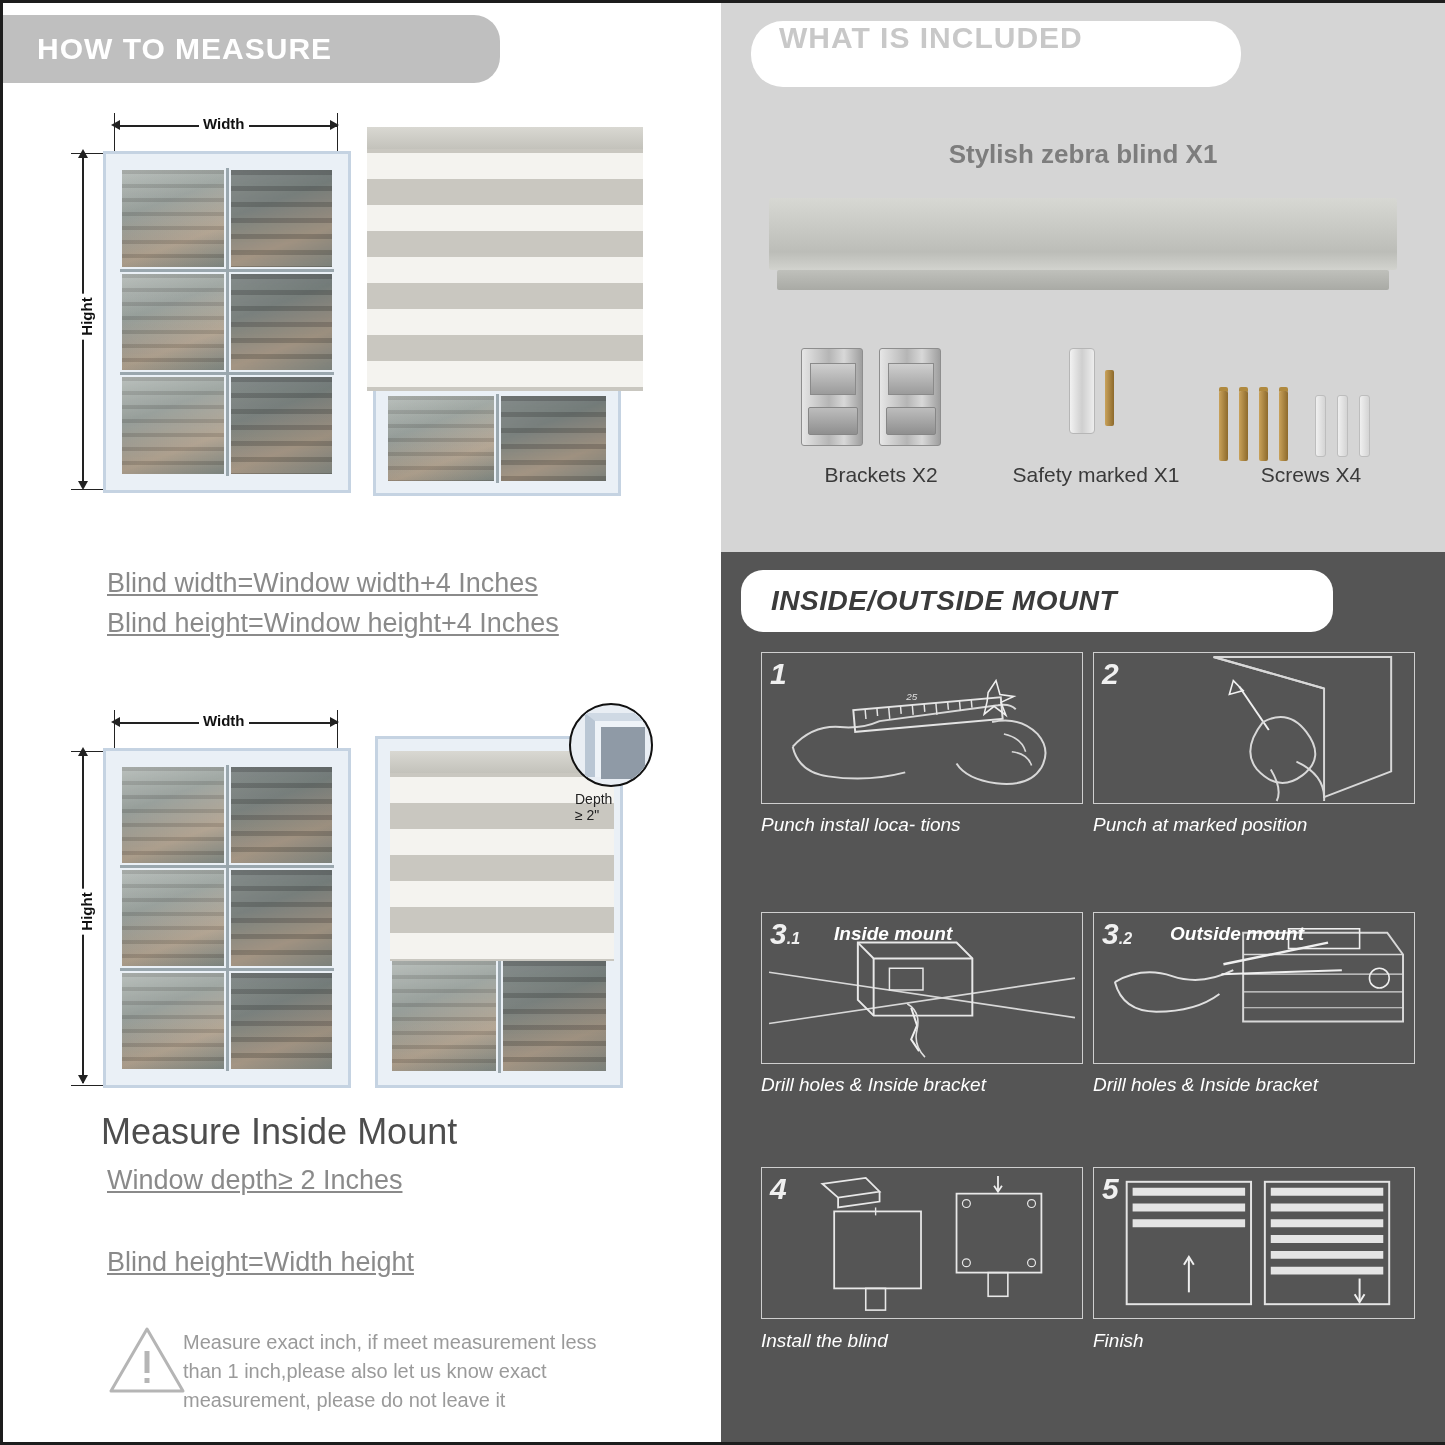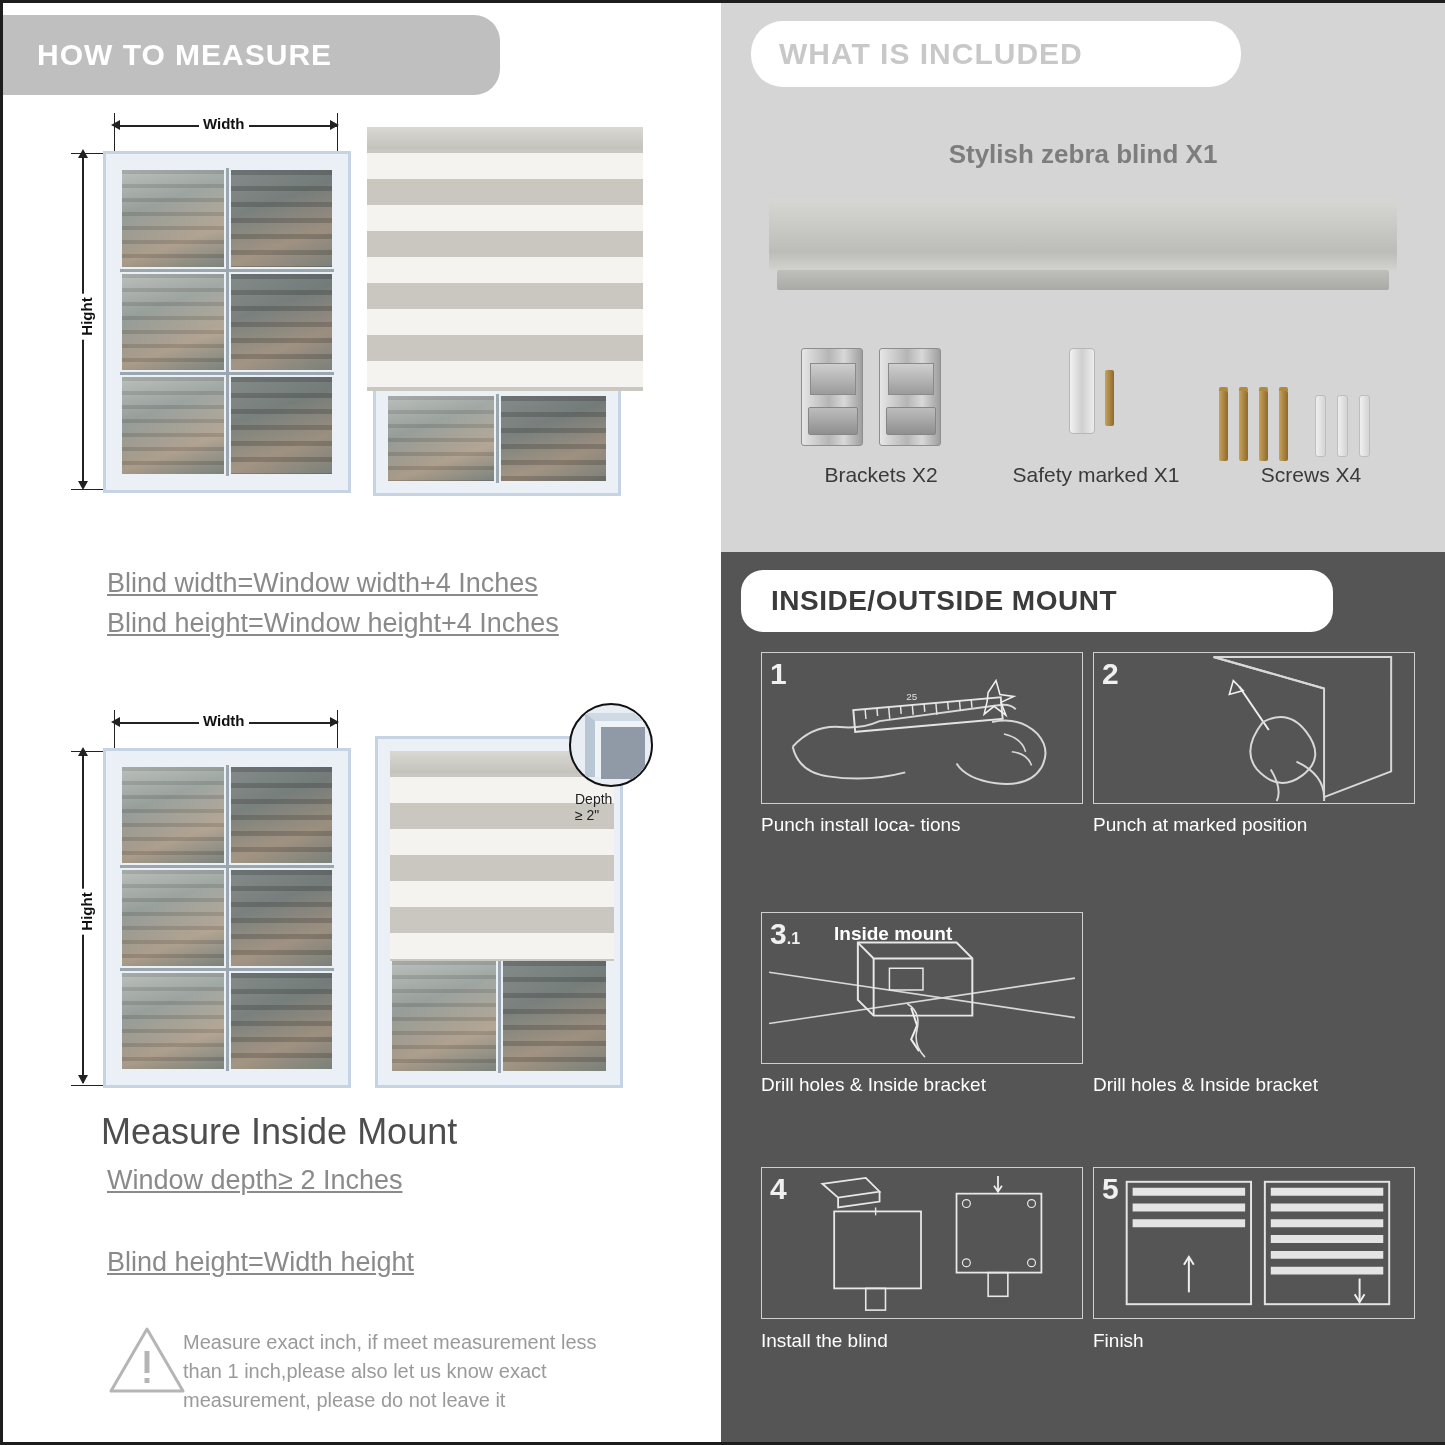--- a/index.html
+++ b/index.html
@@ -27,21 +27,21 @@
     position:absolute;
     background:#bfbfbf;
     border-top-right-radius:26px;
     border-bottom-right-radius:26px;
     display:flex; align-items:center;
     color:#ffffff;
     font-weight:bold;
     letter-spacing:1px;
   }
   .banner-left {
-    left:0; top:12px; width:497px; height:80px;
+    left:0; top:12px; width:497px; height:68px;
     padding-left:34px; font-size:30px;
   }
 
   
   .winbox { position:absolute; }
   .window-frame {
     position:absolute;
     background:#eaf0f6;
     border:3px solid #c5d3e2;
   }
@@ -149,21 +149,21 @@
 
   
   .right-top{
     position:absolute; left:718px; top:0; width:724px; height:549px;
     background:#d5d5d5;
   }
   .banner-right{
     position:absolute; left:30px; top:18px; width:490px; height:66px;
     background:#ffffff;
     border-radius:32px;
-    display:flex; align-items:center; padding-left:28px;
+    display:flex; align-items:flex-start; padding-left:28px;
     font-size:30px; font-weight:bold; color:#c8c8c8; letter-spacing:1px;
   }
   .included-title{
     position:absolute; left:0; right:0; top:136px;
     text-align:center; font-size:26px; font-weight:bold; color:#7d7d7d;
   }
   .prod-bar{
     position:absolute; left:48px; top:195px; width:628px; height:72px;
     background:linear-gradient(to bottom,#d7d8d3 0%, #c9cac5 40%, #bcbdb8 75%, #d2d3ce 100%);
     border-radius:3px;
@@ -210,20 +210,21 @@
   .anchor{
     position:absolute; width:11px; height:62px;
     background:linear-gradient(to right,#f0f0f0,#d4d4d4);
     border:1px solid #bdbdbd; border-radius:3px;
   }
 
   
   .right-bottom{
     position:absolute; left:718px; top:549px; width:724px; height:890px;
     background:#555555;
+    font-style:italic;
   }
   .banner-mount{
     position:absolute; left:20px; top:18px; width:592px; height:62px;
     background:#ffffff; border-radius:22px;
     display:flex; align-items:center; padding-left:30px;
     font-size:28px; font-weight:bold; color:#3b3b3b; letter-spacing:.5px;
   }
   .step{
     position:absolute;
     border:1.5px solid #cfcfcf;
@@ -443,20 +444,37 @@
         <path d="M112 46 L112 104" fill="none" stroke="#e8e8e8" stroke-width="2"></path>
         <rect x="128" y="56" width="34" height="22" fill="none" stroke="#e8e8e8" stroke-width="1.5"></rect>
         <path d="M150 96 l6 18 l-6 14 l8 12" fill="none" stroke="#f0f0f0" stroke-width="2"></path>
         <path d="M146 92 q14 8 10 26 q-4 16 8 28" fill="none" stroke="#e0e0e0" stroke-width="1.6"></path>
       </svg>
       <div class="step-num"><span>3</span><small>.1</small></div>
       <div class="step-inline-label" style="left:72px;">Inside mount</div>
     </div>
     <div class="step-caption" style="left:40px; top:522px;">Drill holes &amp;  Inside bracket</div>
 
+    <div class="step" style="left:372px; top:360px; width:322px; height:152px;">
+      <svg class="sketch" viewBox="0 0 322 152">
+        <path d="M150 20 L296 20 L312 42 L312 110 L150 110 Z" fill="none" stroke="#d8d8d8" stroke-width="2"></path>
+        <line x1="150" y1="42" x2="312" y2="42" stroke="#d8d8d8" stroke-width="1.6"></line>
+        <line x1="150" y1="62" x2="312" y2="62" stroke="#d8d8d8" stroke-width="1.2"></line>
+        <line x1="150" y1="80" x2="312" y2="80" stroke="#d8d8d8" stroke-width="1.2"></line>
+        <line x1="150" y1="96" x2="312" y2="96" stroke="#d8d8d8" stroke-width="1.2"></line>
+        <rect x="196" y="16" width="72" height="20" fill="none" stroke="#efefef" stroke-width="1.6"></rect>
+        <circle cx="288" cy="66" r="10" fill="none" stroke="#efefef" stroke-width="1.6"></circle>
+        <path d="M20 70 q28 -16 58 -6 q30 10 62 -6" fill="none" stroke="#e0e0e0" stroke-width="2"></path>
+        <path d="M20 70 q8 30 42 30 q40 0 64 -18" fill="none" stroke="#e0e0e0" stroke-width="2"></path>
+        <line x1="130" y1="52" x2="236" y2="30" stroke="#f0f0f0" stroke-width="2.5"></line>
+        <line x1="128" y1="62" x2="250" y2="58" stroke="#f0f0f0" stroke-width="2"></line>
+      </svg>
+      <div class="step-num"><span>3</span><small>.2</small></div>
+      <div class="step-inline-label" style="left:76px;">Outside mount</div>
+    </div>
     <div class="step-caption" style="left:372px; top:522px;">Drill holes &amp;  Inside bracket</div>
 
     <div class="step" style="left:40px; top:615px; width:322px; height:152px;">
       <svg class="sketch" viewBox="0 0 322 152">
         <path d="M60 16 L104 10 L118 24 L76 30 Z" fill="none" stroke="#e8e8e8" stroke-width="1.8"></path>
         <path d="M76 30 L76 40 L118 34 L118 24" fill="none" stroke="#e8e8e8" stroke-width="1.8"></path>
         <rect x="72" y="44" width="88" height="78" fill="none" stroke="#e8e8e8" stroke-width="1.8"></rect>
         <rect x="104" y="122" width="20" height="22" fill="none" stroke="#e8e8e8" stroke-width="1.6"></rect>
         <line x1="114" y1="40" x2="114" y2="48" stroke="#e8e8e8" stroke-width="1.4"></line>
         <rect x="196" y="26" width="86" height="80" fill="none" stroke="#e8e8e8" stroke-width="1.8"></rect>

